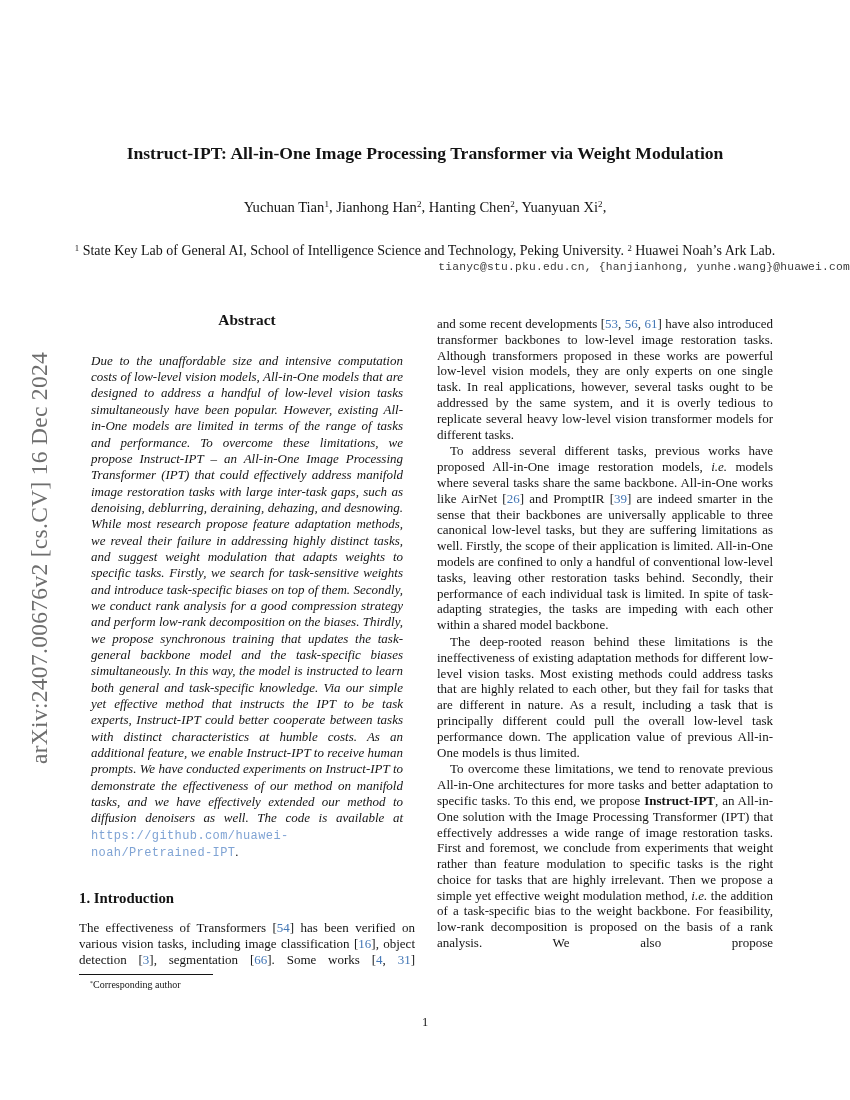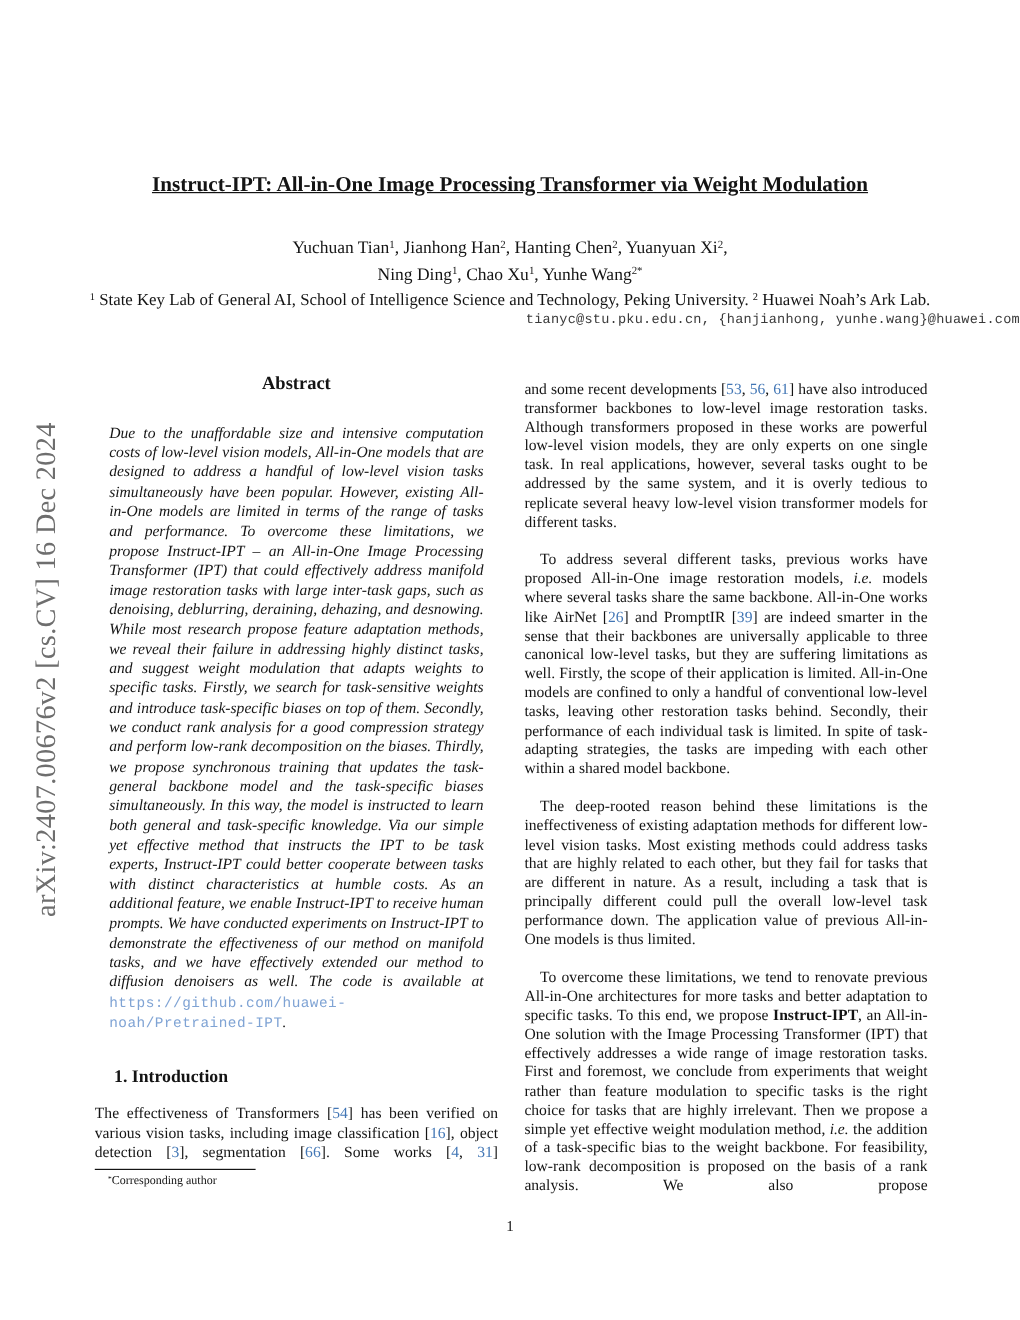--- a/index.html
+++ b/index.html
@@ -18,21 +18,21 @@
     left: 39px; top: 558px;
     transform: translate(-50%, -50%) rotate(-90deg);
     white-space: nowrap;
     font-size: 23.5px;
     letter-spacing: 0.3px;
     color: var(--banner, #6e6e6e);
   }
   .title {
     position: absolute; top: 143px; left: 0;
     width: 100%; text-align: center;
-    font-size: 17.6px; font-weight: 700; margin: 0; text-decoration: underline;
+    font-size: 17.6px; font-weight: 700; margin: 0;
   }
   .authors-1, .authors-2 {
     position: absolute; left: 0; width: 100%;
     text-align: center; font-size: 14.6px;
   }
   .authors-1 { top: 199px; }
   .authors-2 { top: 221px; }
   .affil {
     position: absolute; top: 243px; left: 0; width: 100%;
     text-align: center; font-size: 14px;
@@ -51,24 +51,24 @@
   }
   .col-left  { left: 79px;  top: 312px; height: 656px; }
   .col-right { left: 437px; top: 316px; height: 700px; }
   .abs-heading {
     text-align: center; font-weight: 700; font-size: 15.4px;
     margin: 0 0 25px 0;
   }
   .abs-body { margin: 12px; font-style: italic; line-height: 16.35px; }
   .sec-heading {
     text-align: left; font-weight: 700; font-size: 14.8px;
-    margin: 30px 0 13px 16px;
+    margin: 30px 0 13px 0;
   }
   .body-par { margin: 0; }
-  .body-par.indent { text-indent: 13px; margin-top: 16px; }
+  .body-par.indent { text-indent: 13px; margin-top: 1px; }
   .justify-last { text-align-last: justify; }
   .seg-cite { color: var(--citation, #4276b5); }
   .seg-link {
     font-family: "Liberation Mono", "DejaVu Sans Mono", monospace;
     font-style: normal;
     color: var(--link, #7fa3d4);
     font-size: 12px; letter-spacing: 0.4px;
   }
   .seg-sup { font-size: 0.62em; vertical-align: 0.5em; line-height: 0; }
   .seg-b { font-weight: 700; font-style: normal; }
@@ -90,21 +90,20 @@
 <div class="page">
 
   <div>
     <span class="banner-text">arXiv:2407.00676v2  [cs.CV]  16 Dec 2024</span>
   </div>
 
   <h1 class="title">Instruct-IPT: All-in-One Image Processing Transformer via Weight Modulation</h1>
 
   <div class="authors-1"><span>Yuchuan Tian</span><span class="seg-sup">1</span><span>, Jianhong Han</span><span class="seg-sup">2</span><span>, Hanting Chen</span><span class="seg-sup">2</span><span>, Yuanyuan Xi</span><span class="seg-sup">2</span><span>,</span></div>
 
-  <div class="authors-2"><span>Ning Ding</span><span class="seg-sup">1</span><span>, Chao Xu</span><span class="seg-sup">1</span><span>, Yunhe Wang</span><span class="seg-sup">2*</span></div>
 
   <div class="affil"><span class="seg-sup">1</span><span> State Key Lab of General AI, School of Intelligence Science and Technology, Peking University. </span><span class="seg-sup">2</span><span> Huawei Noah’s Ark Lab.</span></div>
 
   <div class="emails">tianyc@stu.pku.edu.cn, {hanjianhong, yunhe.wang}@huawei.com</div>
 
   <div class="col col-left">
     <div class="abs-heading">Abstract</div>
     <p class="abs-body"><span>Due to the unaffordable size and intensive computation costs of low-level vision models, All-in-One models that are designed to address a handful of low-level vision tasks simultaneously have been popular. However, existing All-in-One models are limited in terms of the range of tasks and performance. To overcome these limitations, we propose Instruct-IPT – an All-in-One Image Processing Transformer (IPT) that could effectively address manifold image restoration tasks with large inter-task gaps, such as denoising, deblurring, deraining, dehazing, and desnowing. While most research propose feature adaptation methods, we reveal their failure in addressing highly distinct tasks, and suggest weight modulation that adapts weights to specific tasks. Firstly, we search for task-sensitive weights and introduce task-specific biases on top of them. Secondly, we conduct rank analysis for a good compression strategy and perform low-rank decomposition on the biases. Thirdly, we propose synchronous training that updates the task-general backbone model and the task-specific biases simultaneously. In this way, the model is instructed to learn both general and task-specific knowledge. Via our simple yet effective method that instructs the IPT to be task experts, Instruct-IPT could better cooperate between tasks with distinct characteristics at humble costs. As an additional feature, we enable Instruct-IPT to receive human prompts. We have conducted experiments on Instruct-IPT to demonstrate the effectiveness of our method on manifold tasks, and we have effectively extended our method to diffusion denoisers as well. The code is available at </span><span class="seg-link">https://github.com/huawei-noah/Pretrained-IPT</span><span>.</span></p>
     <div class="sec-heading">1. Introduction</div>
     <p class="body-par justify-last"><span>The effectiveness of Transformers [</span><span class="seg-cite">54</span><span>] has been verified on various vision tasks, including image classification [</span><span class="seg-cite">16</span><span>], object detection [</span><span class="seg-cite">3</span><span>], segmentation [</span><span class="seg-cite">66</span><span>]. Some works [</span><span class="seg-cite">4</span><span>, </span><span class="seg-cite">31</span><span>]</span></p>

